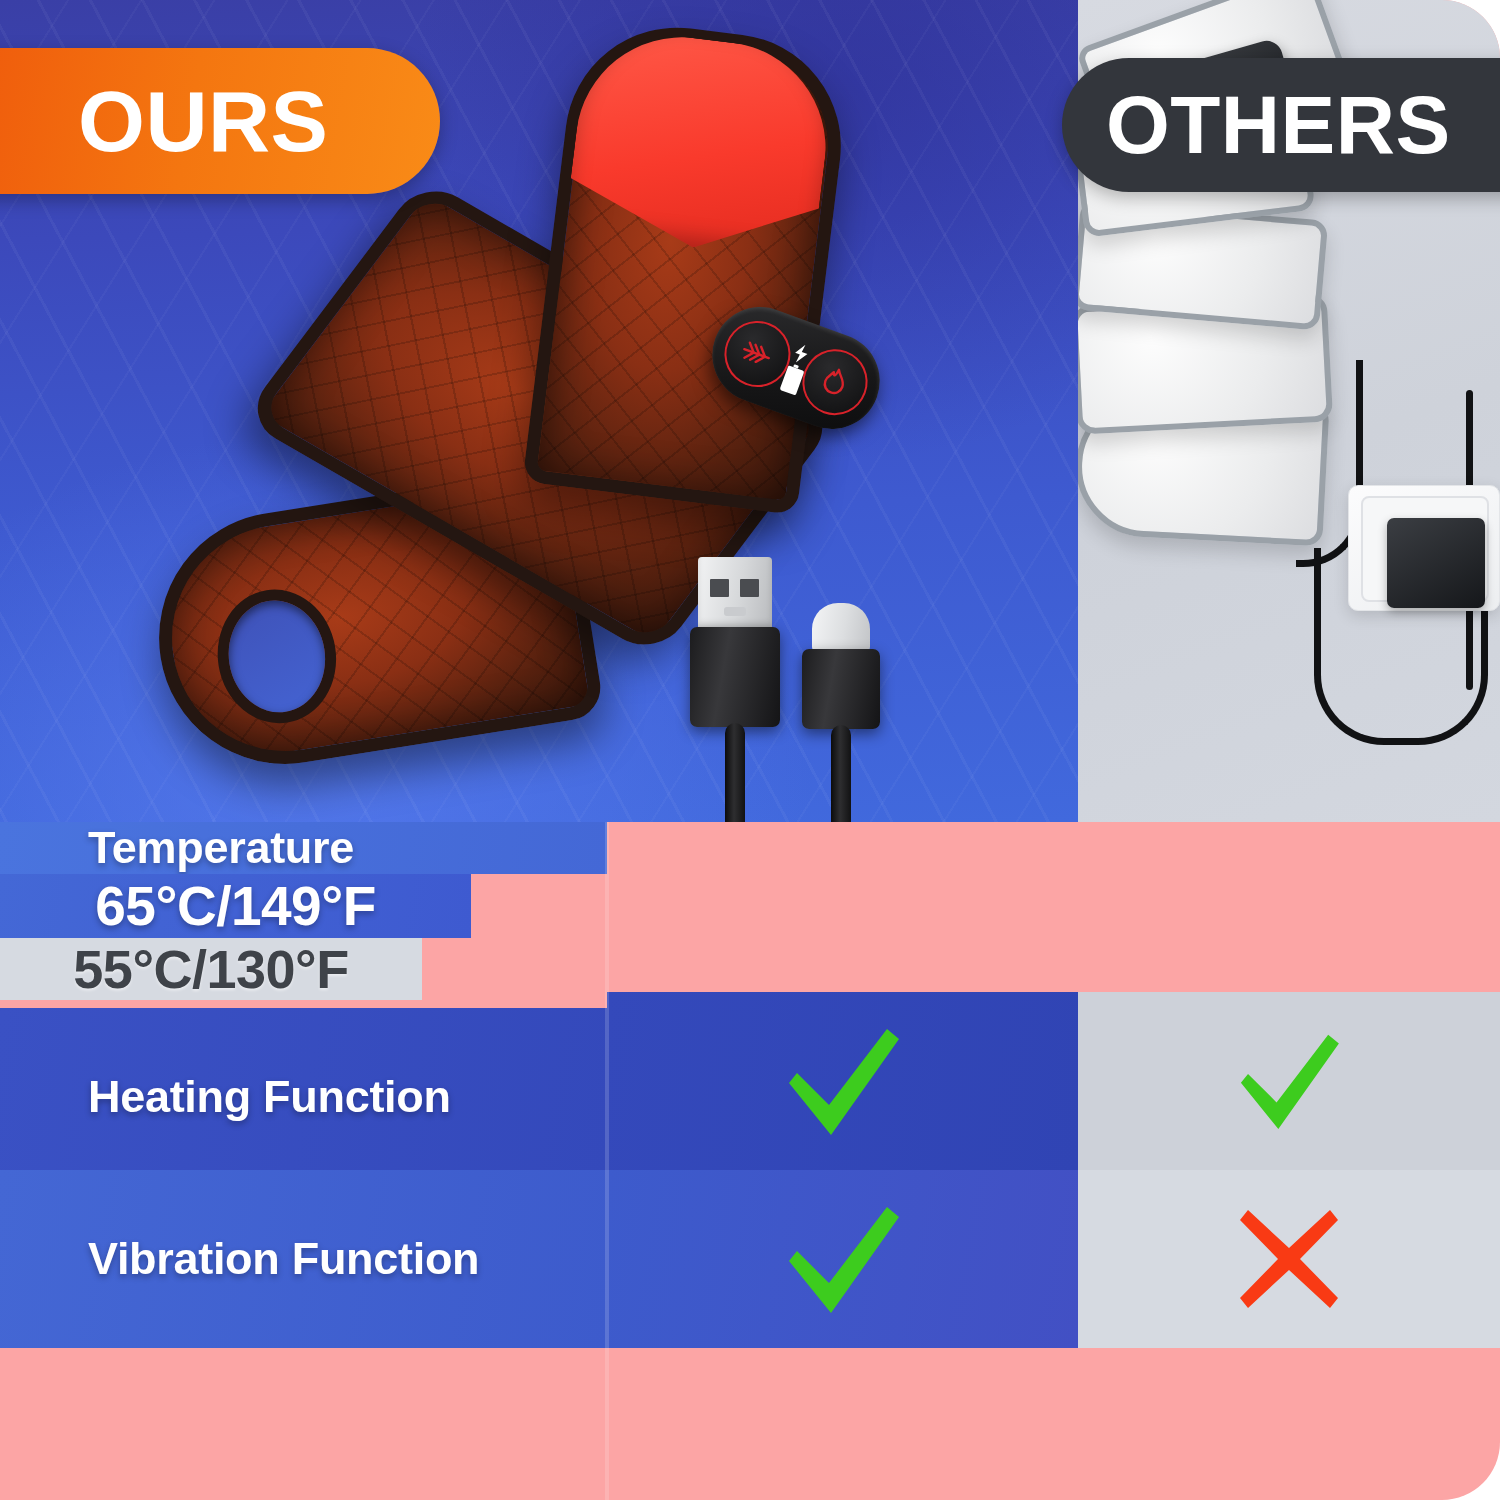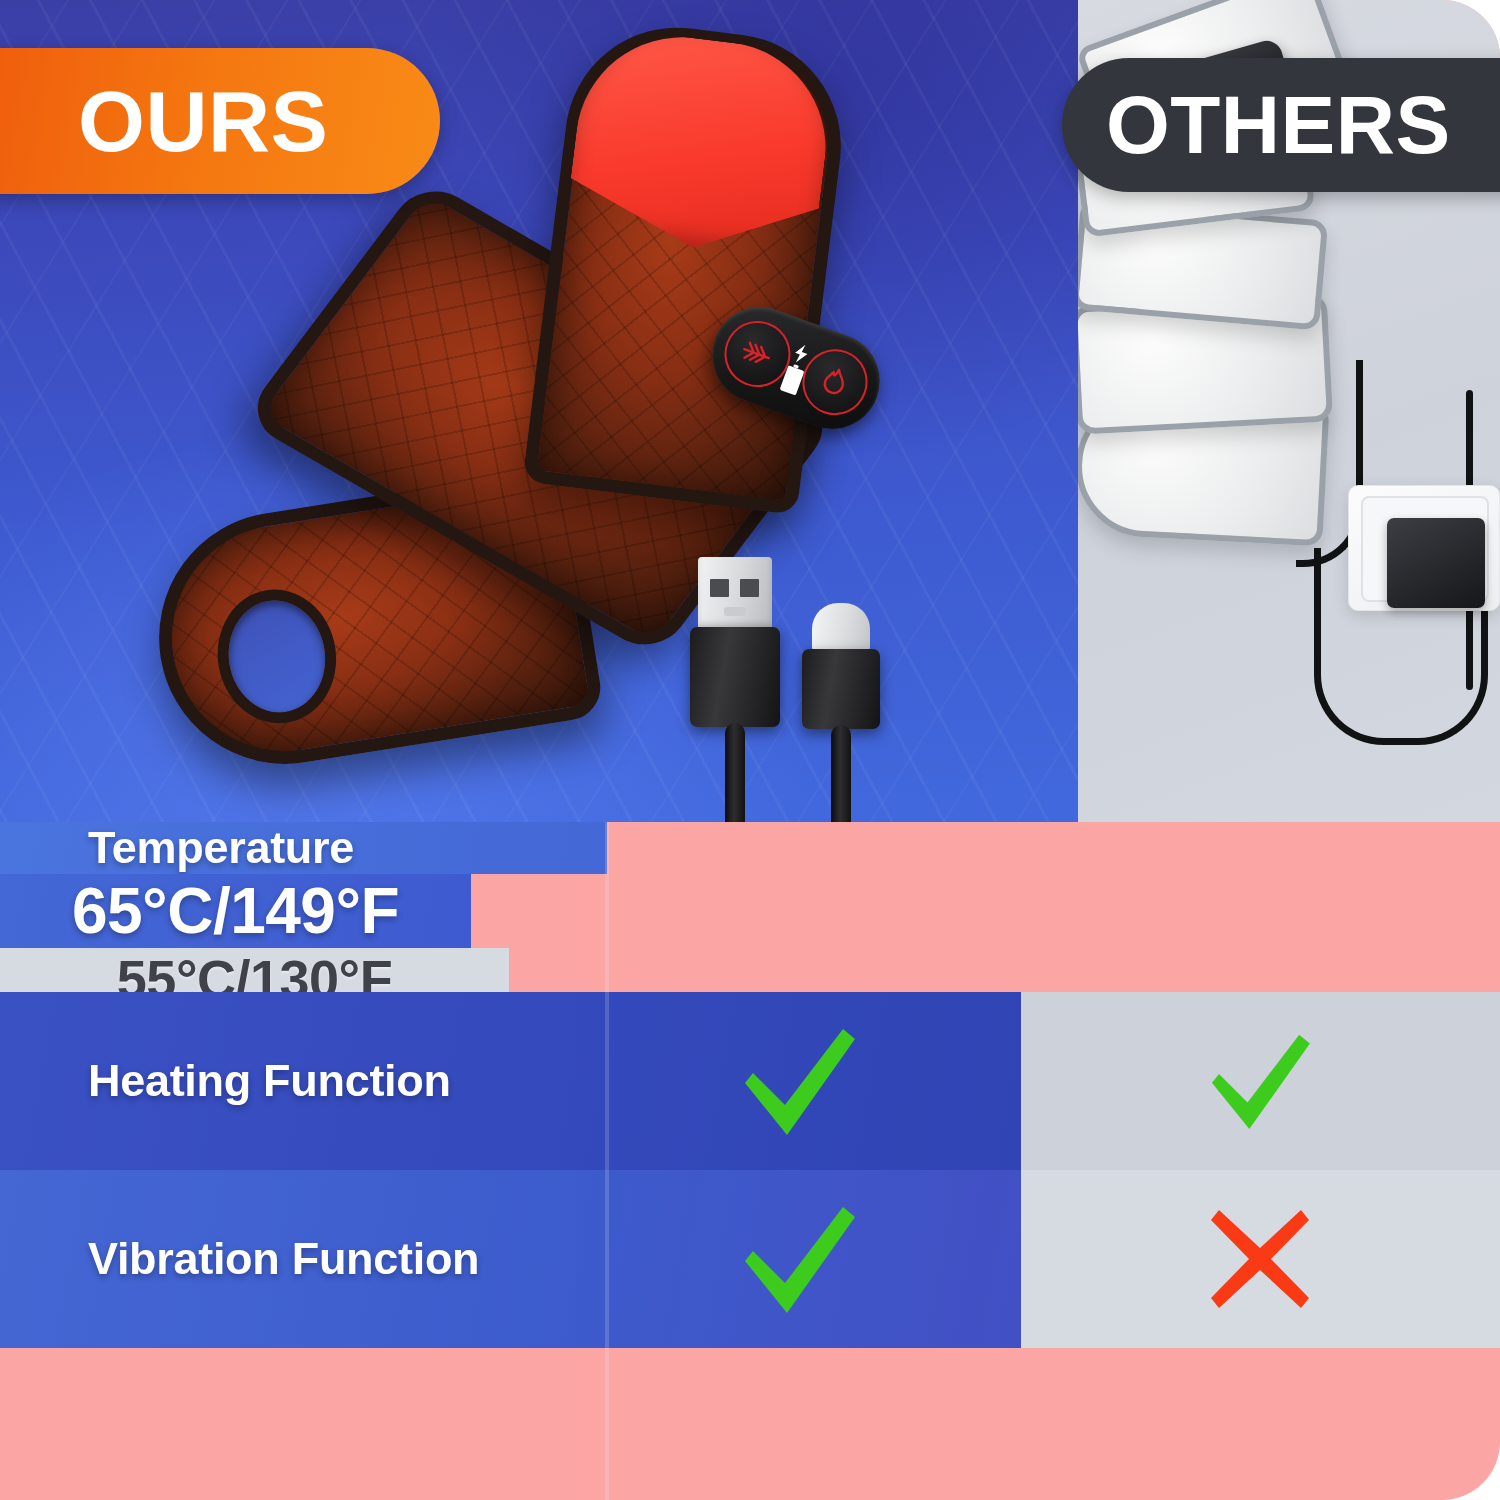--- a/index.html
+++ b/index.html
@@ -130,25 +130,25 @@
   .plug{position:absolute;left:24px;top:20px;width:98px;height:90px;border-radius:7px;
       background:linear-gradient(150deg,#3b3e43,#15171a);box-shadow:0 4px 10px rgba(0,0,0,.3);}
   .ocable{position:absolute;border:7px solid #111214;border-radius:50px;background:transparent;}
 
   
   .table{position:absolute;left:0;top:822px;width:1500px;height:678px;}
   .trow{position:absolute;left:0;width:1500px;display:flex;}
   .cell{display:flex;align-items:center;box-sizing:border-box;height:100%;}
   .c-label{width:607px;padding-left:88px;}
   .c-ours{width:471px;justify-content:center;}
-  .c-others{width:509px;justify-content:center;}
+  .c-others{width:422px;justify-content:center;}
 
   .lbl{color:#fff;font-weight:bold;font-size:45px;letter-spacing:-.3px;
        text-shadow:0 3px 6px rgba(0,0,0,.30);}
-  .val-ours{color:#fff;font-weight:bold;font-size:64px;letter-spacing:-.5px;
+  .val-ours{color:#fff;font-weight:bold;font-size:55px;letter-spacing:-.5px;
        text-shadow:0 3px 6px rgba(0,0,0,.30);}
   .val-others{color:#3f4349;font-weight:bold;font-size:54px;letter-spacing:-.5px;
        text-shadow:0 2px 3px rgba(255,255,255,.5);}
 
   .vdiv{position:absolute;top:0;width:4px;height:678px;background:rgba(255,255,255,.16);}
 
   .mark{display:block;}
 </style>
 </head>
 <body>
@@ -251,21 +251,21 @@
       </div>
       <div class="cell c-ours" style="background:linear-gradient(100deg,#4468d6 0%,#3e5ad0 100%);">
         <span class="val-ours">65°C/149°F</span>
       </div>
       <div class="cell c-others" style="background:#d6dae1;">
         <span class="val-others">55°C/130°F</span>
       </div>
     </div>
 
     <div class="trow" style="top:170px;height:178px;">
-      <div class="cell c-label" style="background:linear-gradient(100deg,#3a51c4 0%,#3449bb 100%);">
+      <div class="cell c-label" style="background:linear-gradient(100deg,#3a51c4 0%,#3449bb 100%);margin-top:16px;">
         <span class="lbl">Heating Function</span>
       </div>
       <div class="cell c-ours" style="background:linear-gradient(100deg,#3449bb 0%,#3044b4 100%);">
         <svg class="mark" width="132" height="128" viewBox="0 0 132 128" aria-hidden="true">
           <path d="M12 66 L20 56 L52 88 L110 12 L122 22 L54 118 Z" fill="#3dcc1e"></path>
         </svg>
       </div>
       <div class="cell c-others" style="background:#cdd1d9;">
         <svg class="mark" width="118" height="114" viewBox="0 0 132 128" aria-hidden="true">
           <path d="M12 66 L20 56 L52 88 L110 12 L122 22 L54 118 Z" fill="#3dcc1e"></path>

